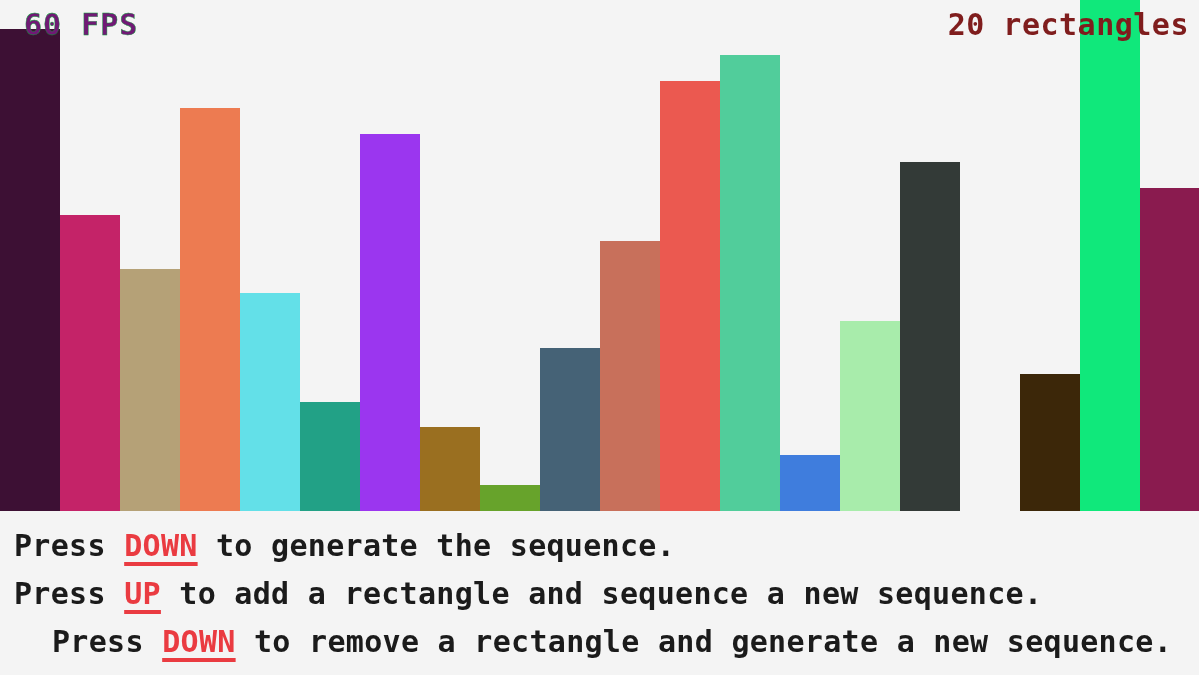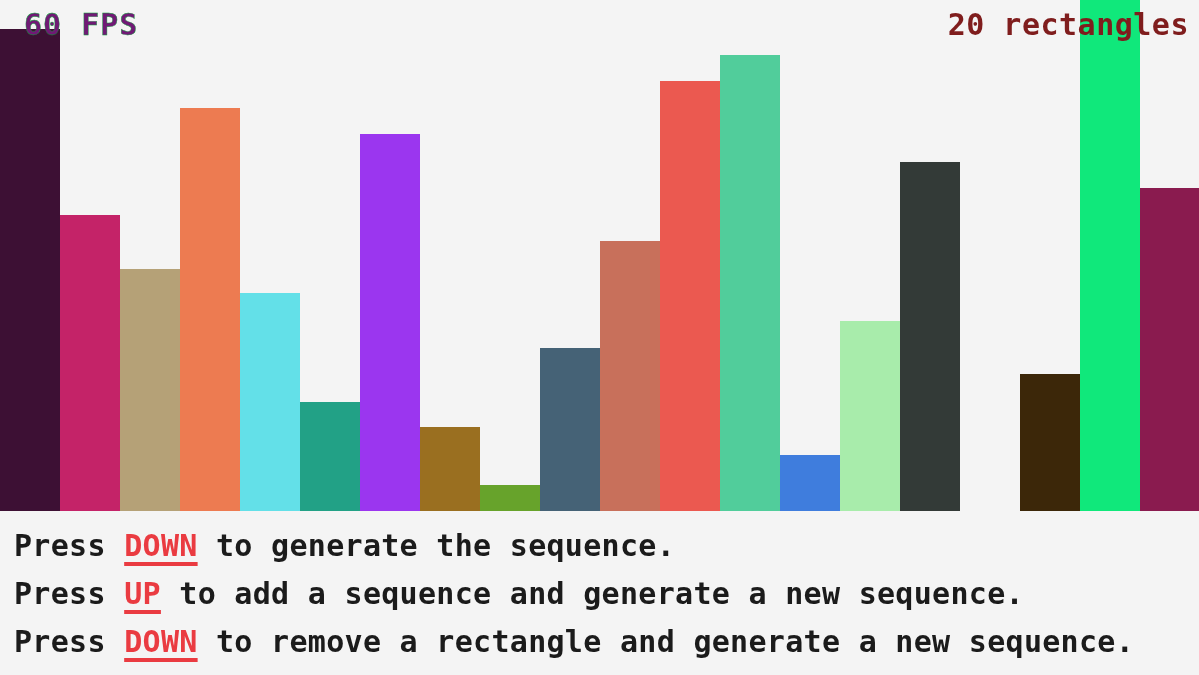--- a/index.html
+++ b/index.html
@@ -117,20 +117,20 @@
 
   <div id="fps-counter" style="color: #701a75; margin-left: 10px;">60 FPS</div>
 
   <div id="rect-count" style="color: #7f1d1d; text-align: center;">20 rectangles</div>
 
   <div id="instructions">
     <div class="instruction-line l1" style="color: rgb(27, 27, 27);">
       <span>Press </span><span class="key" style="color: rgb(234, 59, 65); text-decoration-color: rgb(234, 59, 65);">DOWN</span><span> to generate the sequence.</span>
     </div>
     <div class="instruction-line l2" style="color: rgb(27, 27, 27);">
-      <span>Press </span><span class="key" style="color: rgb(234, 59, 65); text-decoration-color: rgb(234, 59, 65); text-align: right;">UP</span><span> to add a sequence and generate a new sequence.</span>
+      <span>Press </span><span class="key" style="color: rgb(234, 59, 65); text-decoration-color: rgb(234, 59, 65); text-align: right;">UP</span><span> to add a rectangle and sequence a new sequence.</span>
     </div>
-    <div class="instruction-line l3" style="color: rgb(27, 27, 27);">
+    <div class="instruction-line l3" style="color: rgb(27, 27, 27); margin-left: 38px;">
       <span>Press </span><span class="key" style="color: rgb(234, 59, 65); text-decoration-color: rgb(234, 59, 65);">DOWN</span><span> to remove a rectangle and generate a new sequence.</span>
     </div>
   </div>
 
 </div>
 
 </body></html>

